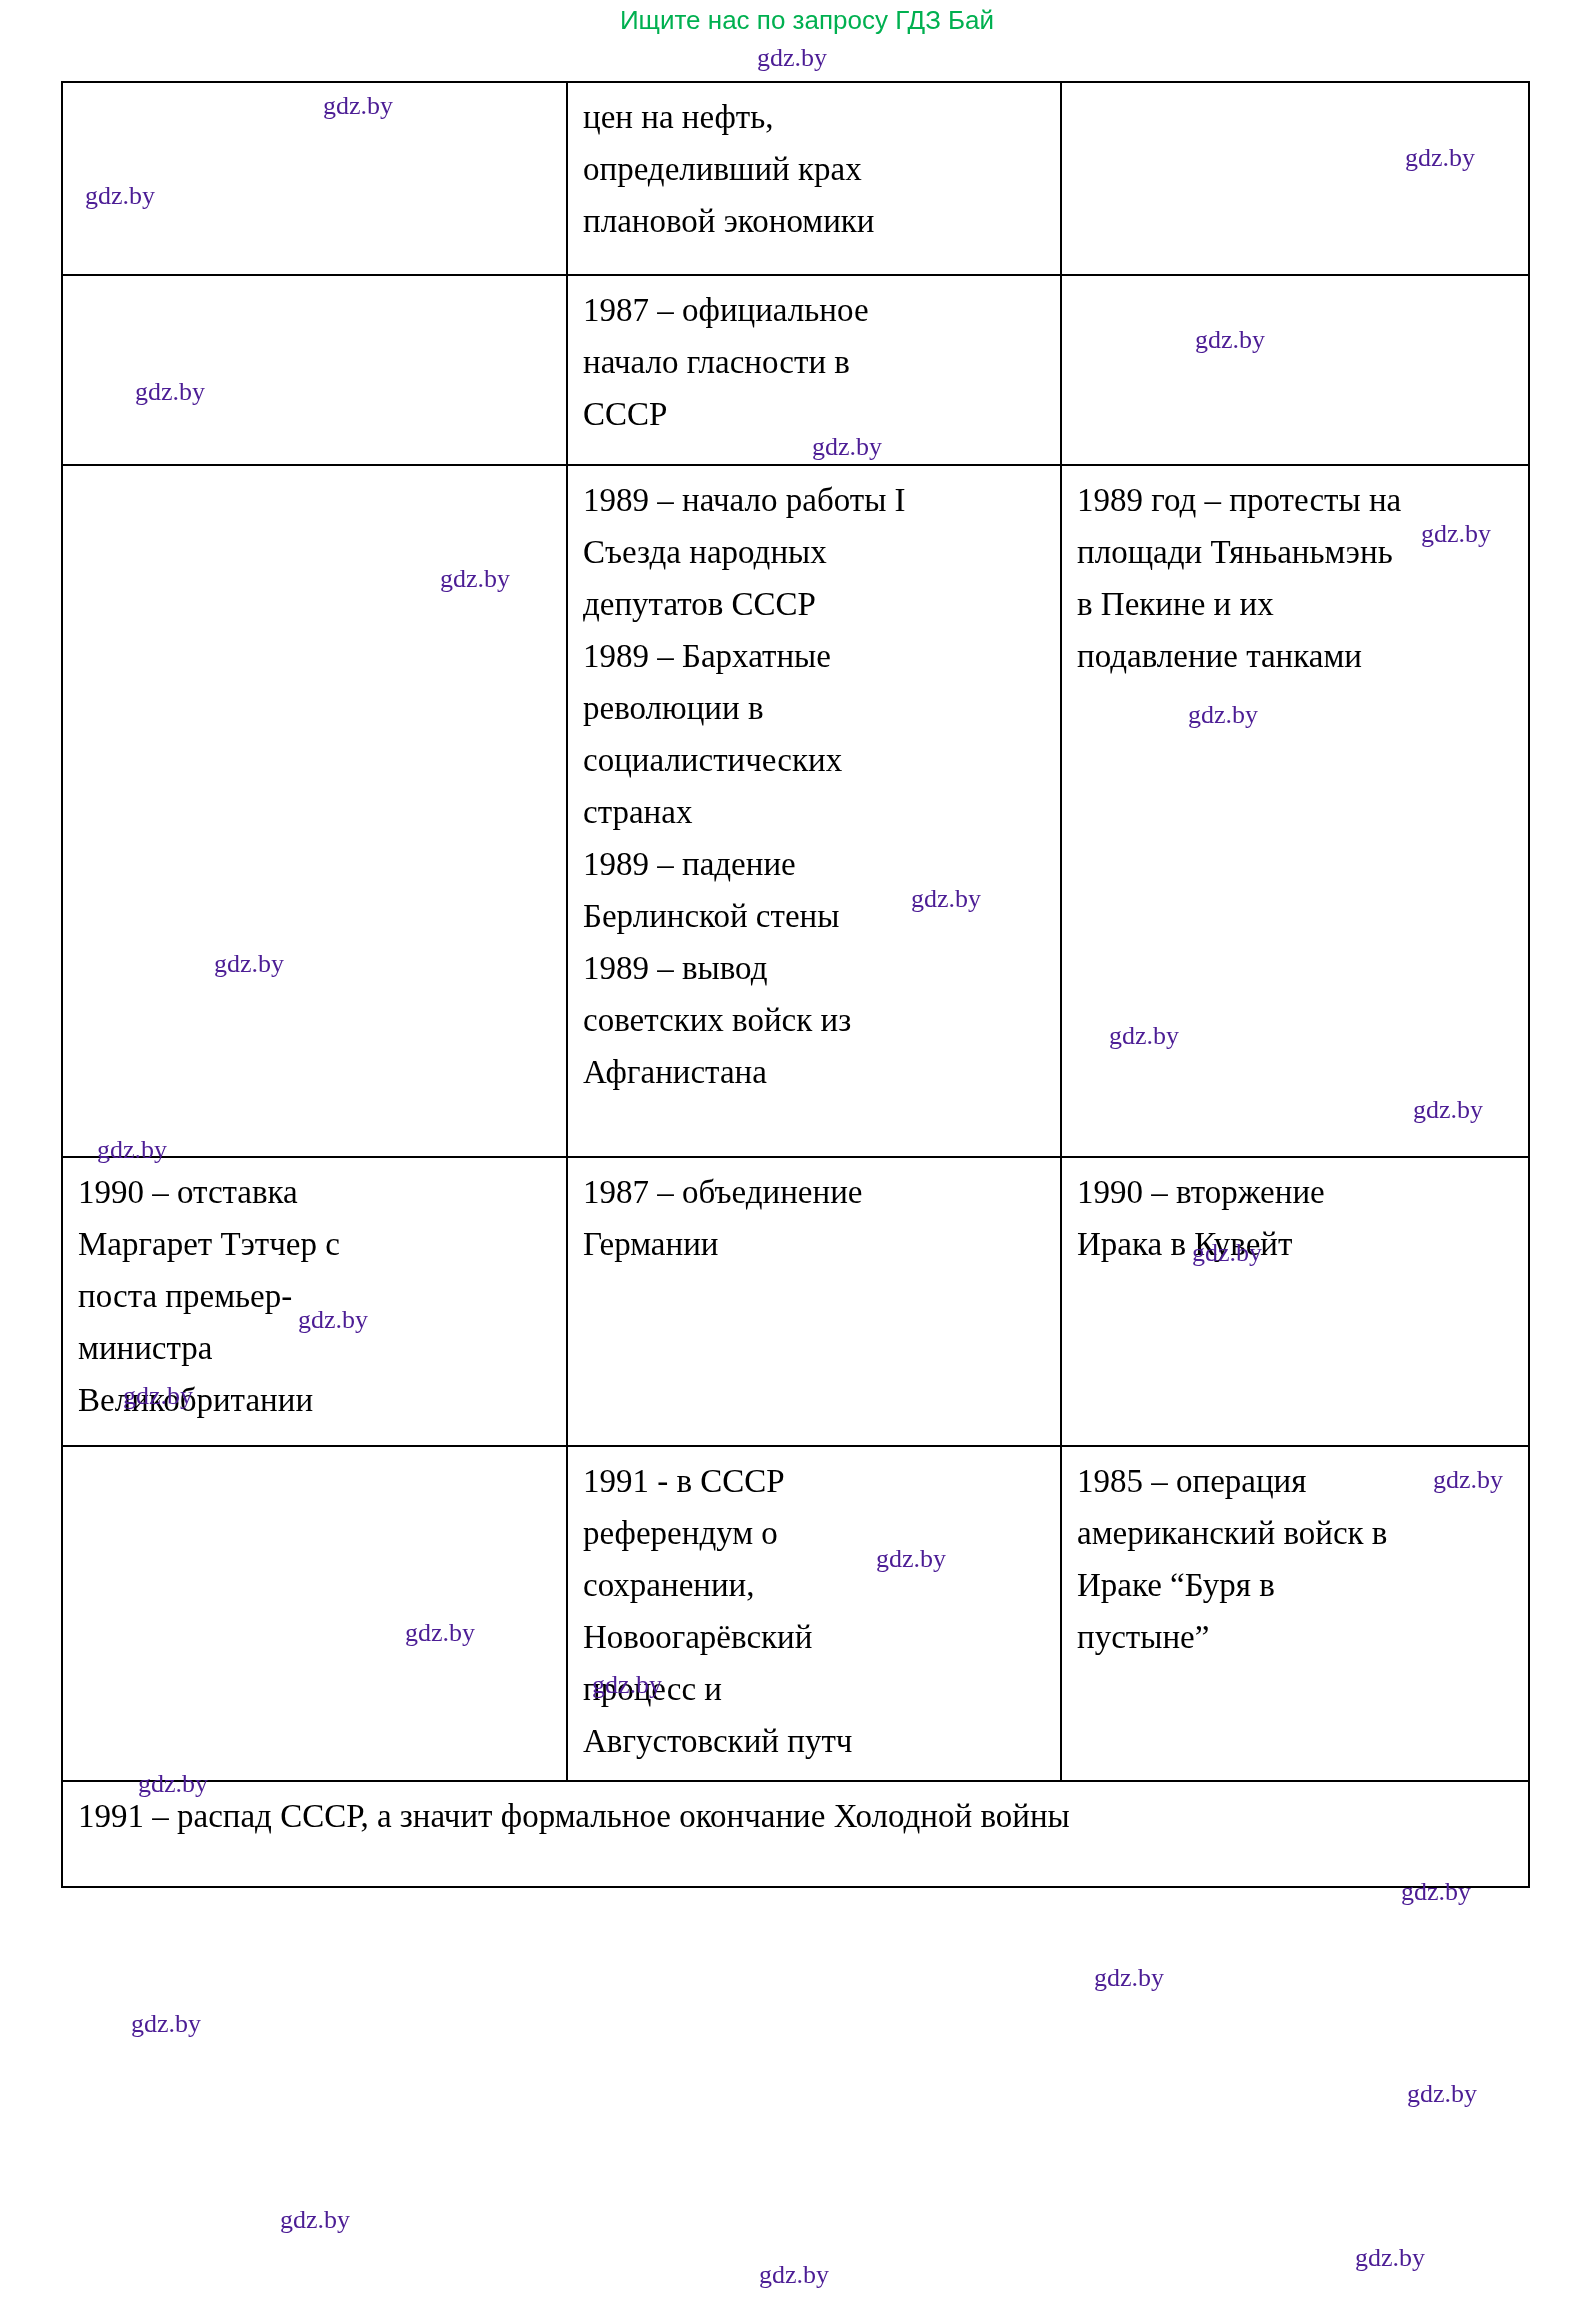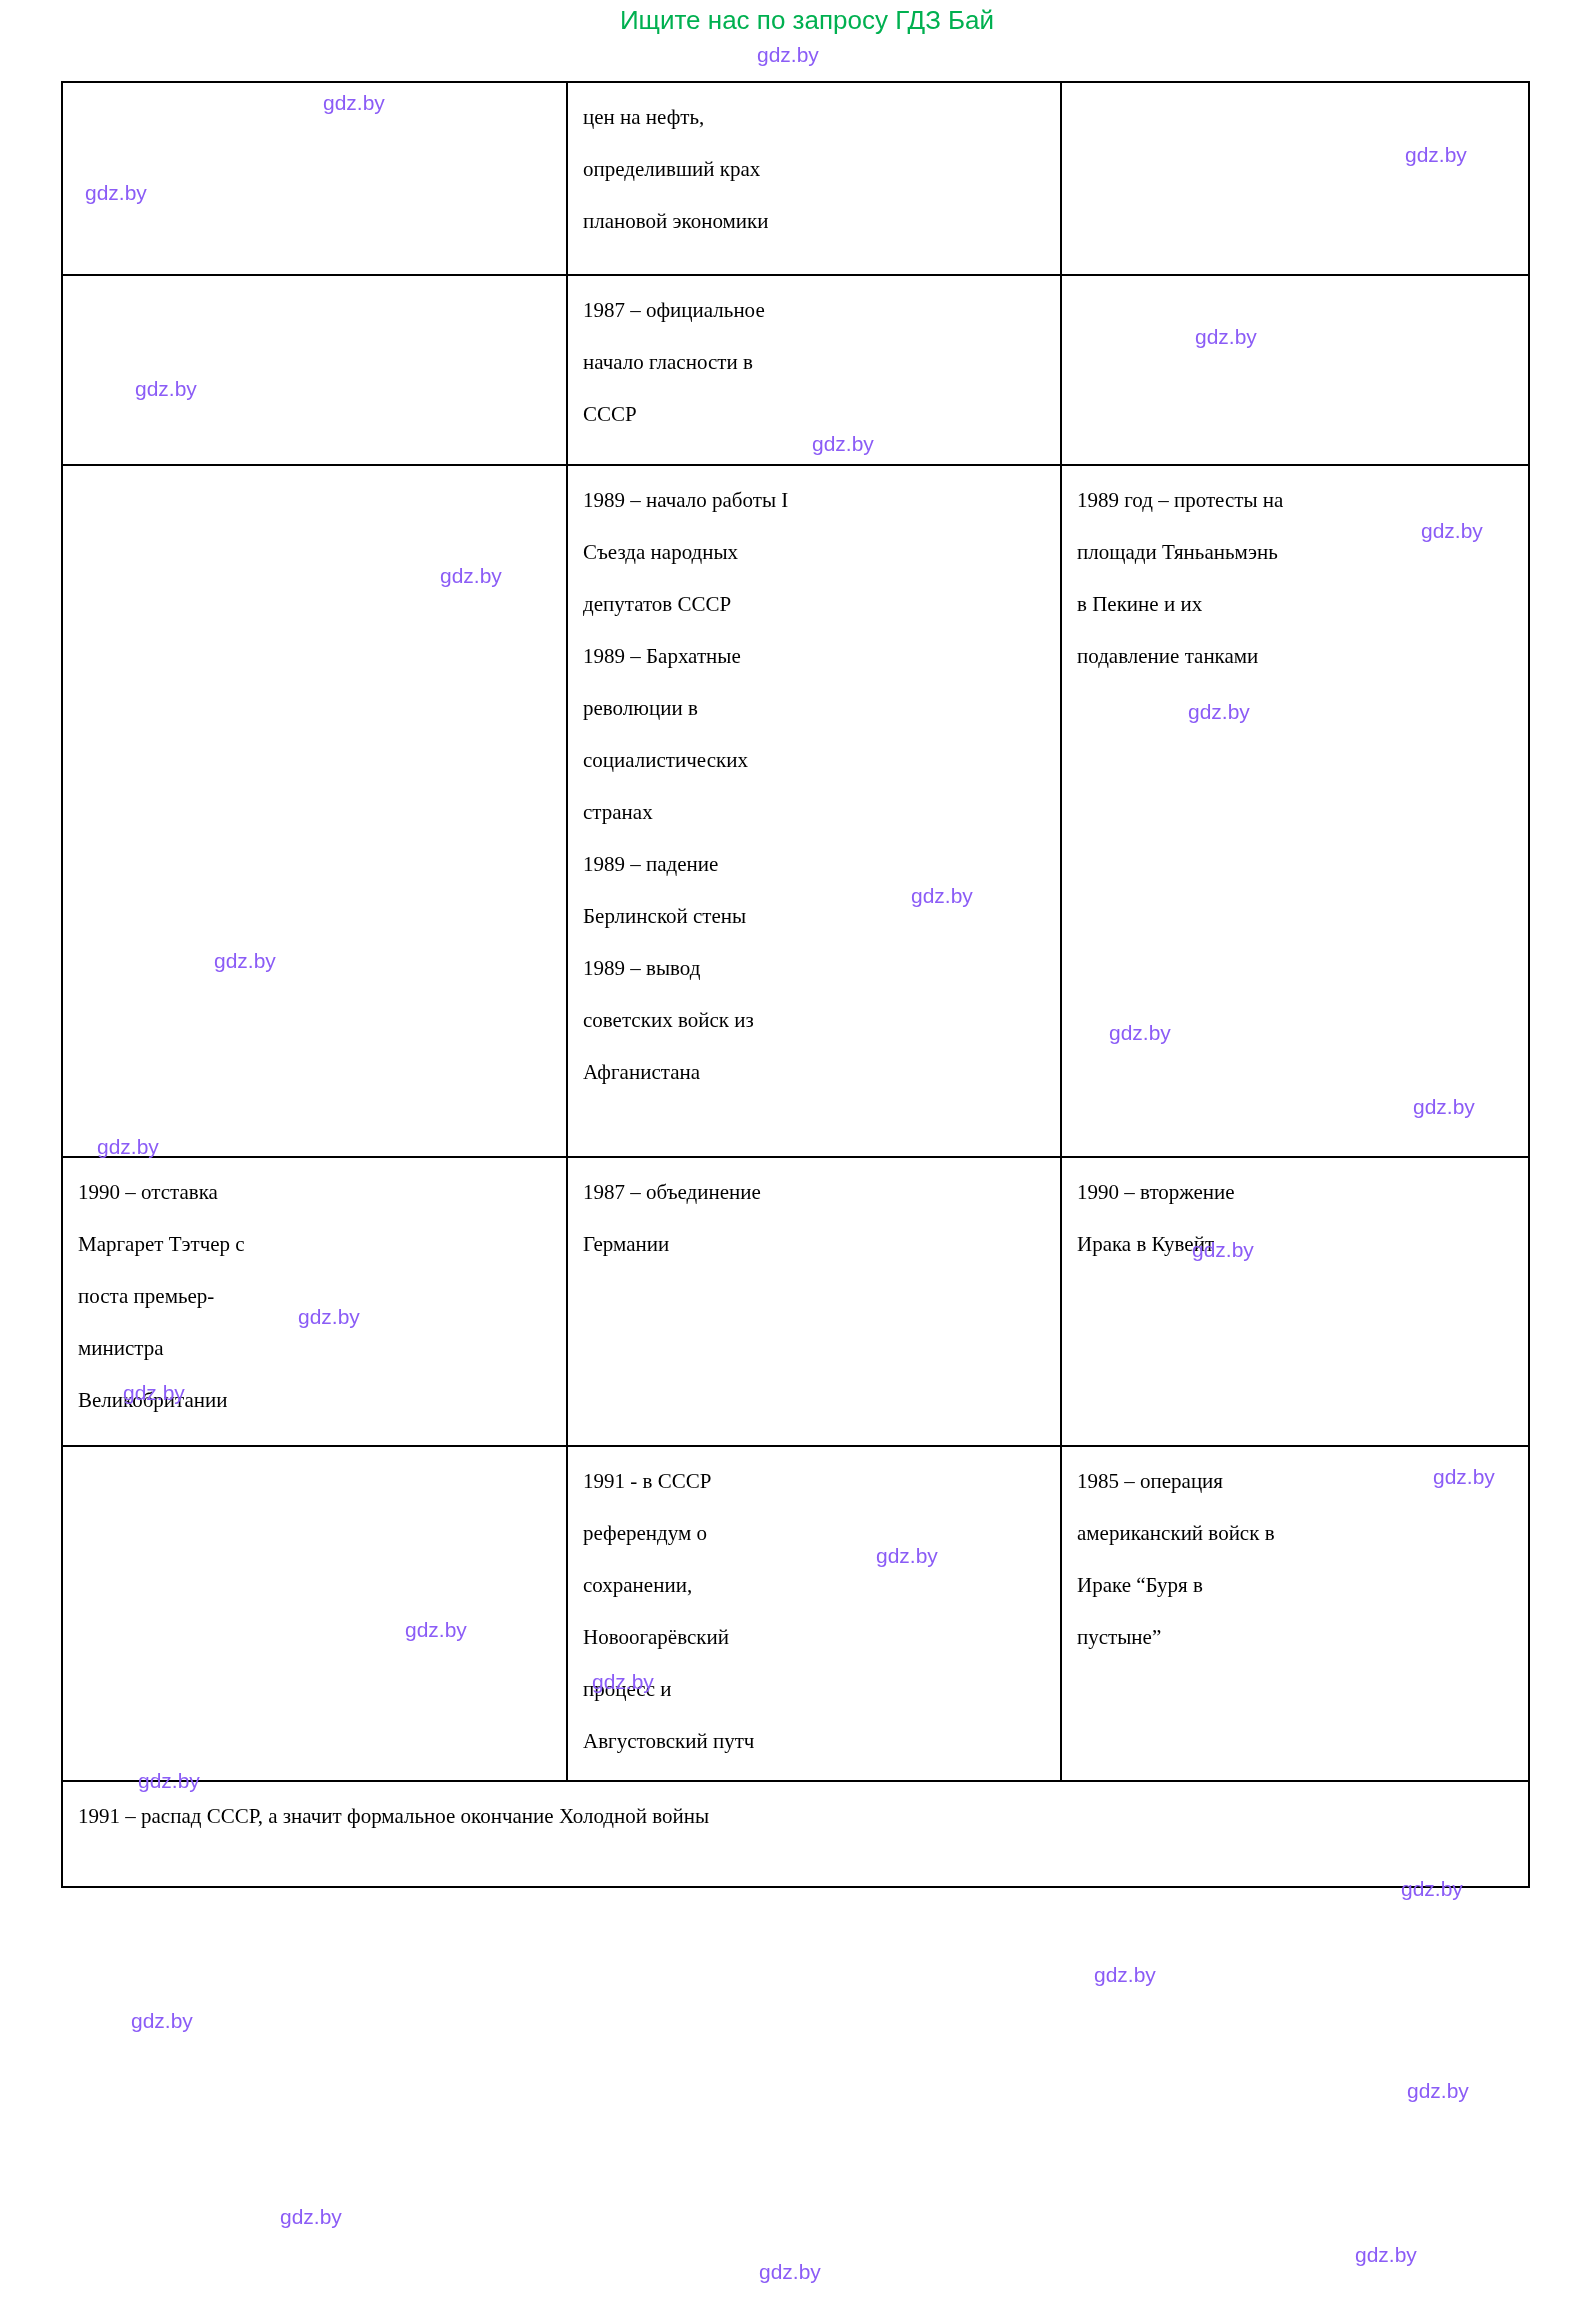--- a/index.html
+++ b/index.html
@@ -18,38 +18,38 @@
     top: 4.6px;
     left: 0;
     width: 100%;
     text-align: center;
     font-family: "Liberation Sans", sans-serif;
     font-size: 26px;
     color: #00b050;
   }
   .wm {
     position: absolute;
-    font-family: Liberation Sans, sans-serif;
-    font-size: 21px;
-    color: #8b5cf6;
+    font-family: Liberation Serif, serif;
+    font-size: 26px;
+    color: #4c1d95;
     white-space: nowrap;
   }
   table.timeline {
     position: absolute;
     left: 61px;
     top: 81px;
     width: 1468px;
     border-collapse: collapse;
     table-layout: fixed;
   }
   table.timeline td {
     border: 2.3px solid #000000;
     vertical-align: top;
     padding: 7.6px 10.6px 7.6px 15px;
-    font-size: 21px;
+    font-size: 33px;
     line-height: 52px;
     white-space: pre-line;
     overflow: hidden;
   }
   td.final-cell { padding-top: 30px; font-family: Liberation Serif, serif; }
   .footer-note {
     position: absolute;
     top: 2286px;
     left: 0;
     width: 100%;

